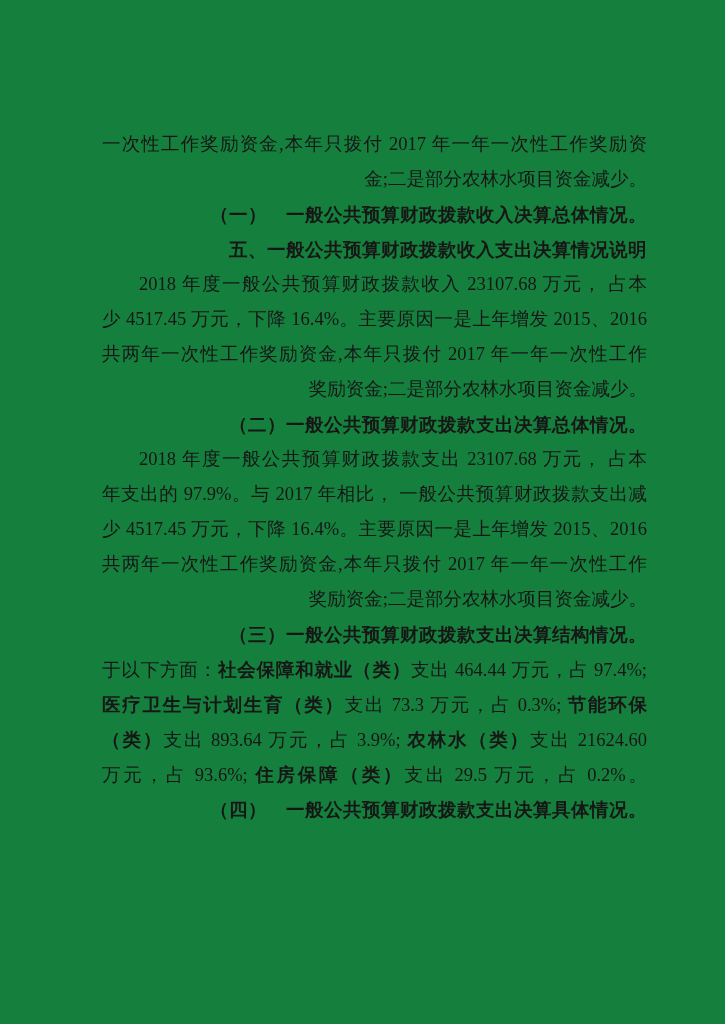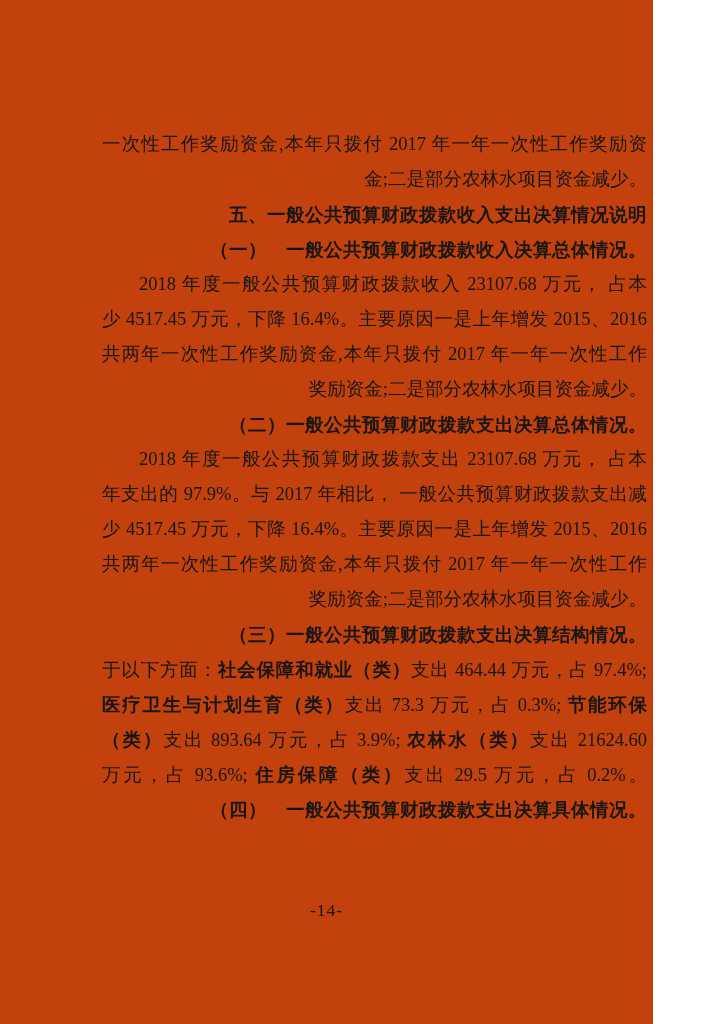--- a/index.html
+++ b/index.html
@@ -10,23 +10,23 @@
   body {
     width: 725px;
     height: 1024px;
     font-family: "Liberation Serif", "DejaVu Serif", serif;
     color: #161616;
     position: relative;
     overflow: hidden;
   }
   .page {
     position: relative;
-    width: 653px;
+    width: 725px;
     height: 1024px;
-    background: #c2410c;
+    background: #15803d;
   }
   .content {
     position: absolute;
     left: 102px;
     top: 127px;
     width: 545px;
   }
   .line {
     font-size: 18.5px;
     line-height: 35px;
@@ -62,33 +62,32 @@
     color: #161616;
   }
 </style>
 </head>
 <body>
 
 <div class="page">
   <div class="content" id="doc-body">
       <div class="line fill"><span class="seg">一次性工作奖励资金,本年只拨付 2017 年一年一次性工作奖励资</span></div>
       <div class="line"><span class="seg">金;二是部分农林水项目资金减少。</span></div>
+      <div class="line heading indent"><span class="bold-seg">（一）　一般公共预算财政拨款收入决算总体情况。</span></div>
       <div class="line heading indent"><span class="bold-seg">五、一般公共预算财政拨款收入支出决算情况说明</span></div>
-      <div class="line heading indent"><span class="bold-seg">（一）　一般公共预算财政拨款收入决算总体情况。</span></div>
       <div class="line indent fill"><span class="seg">2018 年度一般公共预算财政拨款收入 23107.68 万元， 占本</span></div>
       <div class="line fill"><span class="seg">少 4517.45 万元，下降 16.4%。主要原因一是上年增发 2015、2016</span></div>
       <div class="line fill"><span class="seg">共两年一次性工作奖励资金,本年只拨付 2017 年一年一次性工作</span></div>
       <div class="line"><span class="seg">奖励资金;二是部分农林水项目资金减少。</span></div>
       <div class="line heading indent"><span class="bold-seg">（二）一般公共预算财政拨款支出决算总体情况。</span></div>
       <div class="line indent fill"><span class="seg">2018 年度一般公共预算财政拨款支出 23107.68 万元， 占本</span></div>
       <div class="line fill"><span class="seg">年支出的 97.9%。与 2017 年相比， 一般公共预算财政拨款支出减</span></div>
       <div class="line fill"><span class="seg">少 4517.45 万元，下降 16.4%。主要原因一是上年增发 2015、2016</span></div>
       <div class="line fill"><span class="seg">共两年一次性工作奖励资金,本年只拨付 2017 年一年一次性工作</span></div>
       <div class="line"><span class="seg">奖励资金;二是部分农林水项目资金减少。</span></div>
       <div class="line heading indent"><span class="bold-seg">（三）一般公共预算财政拨款支出决算结构情况。</span></div>
       <div class="line fill"><span class="seg">于以下方面：</span><span class="bold-seg">社会保障和就业（类）</span><span class="seg">支出 464.44 万元，占 97.4%;</span></div>
       <div class="line fill"><span class="bold-seg">医疗卫生与计划生育（类）</span><span class="seg">支出 73.3 万元，占 0.3%; </span><span class="bold-seg">节能环保</span></div>
       <div class="line fill"><span class="bold-seg">（类）</span><span class="seg">支出 893.64 万元，占 3.9%; </span><span class="bold-seg">农林水（类）</span><span class="seg">支出 21624.60</span></div>
       <div class="line fill"><span class="seg">万元，占 93.6%; </span><span class="bold-seg">住房保障（类）</span><span class="seg">支出 29.5 万元，占 0.2%。</span></div>
       <div class="line heading indent"><span class="bold-seg">（四）　一般公共预算财政拨款支出决算具体情况。</span></div>
     </div>
-  <div class="page-number">-14-</div>
 </div>
 
 </body></html>

